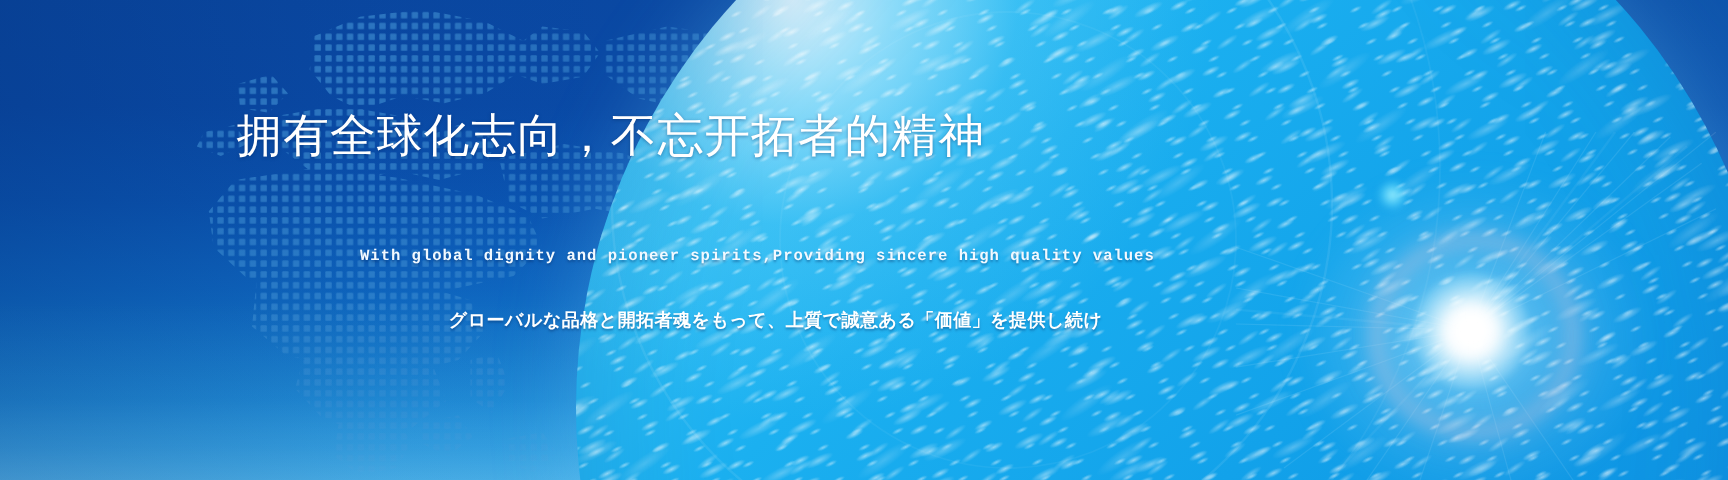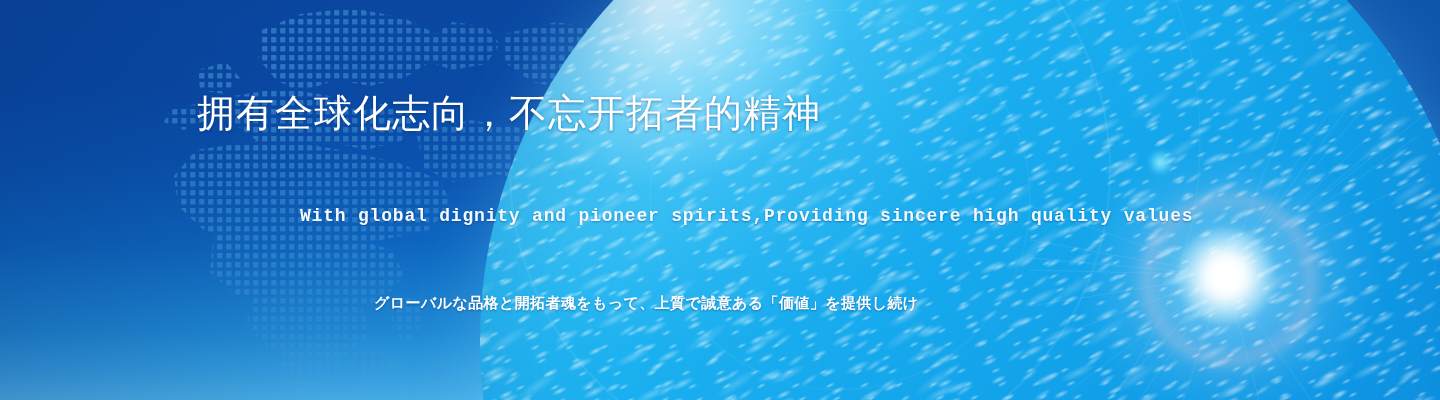--- a/index.html
+++ b/index.html
@@ -229,38 +229,37 @@
     text-shadow:0 1px 3px rgba(4,40,95,0.45);
   }
   #headline-1 { left:197px; top:88px; }
   #headline-2 { left:365px; top:133px; }
 
   #subline-en {
     position:absolute;
     left:300px; top:206px;
     color:#f2f9ff;
     font-family:"Liberation Mono", monospace;
-    font-size:18px;
+    font-size:13px;
     font-weight:700;
     letter-spacing:0.8px;
     white-space:nowrap;
     text-shadow:0 1px 2px rgba(4,40,95,0.40);
   }
 
   #subline-ja {
     position:absolute;
     left:374px; top:258px;
     color:#ffffff;
     font-family:"Liberation Sans", sans-serif;
     font-size:15px;
     font-weight:700;
     letter-spacing:0.4px;
     white-space:nowrap;
     text-shadow:0 1px 2px rgba(4,40,95,0.40);
-    margin-top:36px;
   }
 </style>
 </head>
 <body>
 
 <div id="banner">
 
   <div class="layer" id="sky-base"></div>
   <div class="layer" id="sky-h"></div>
 

